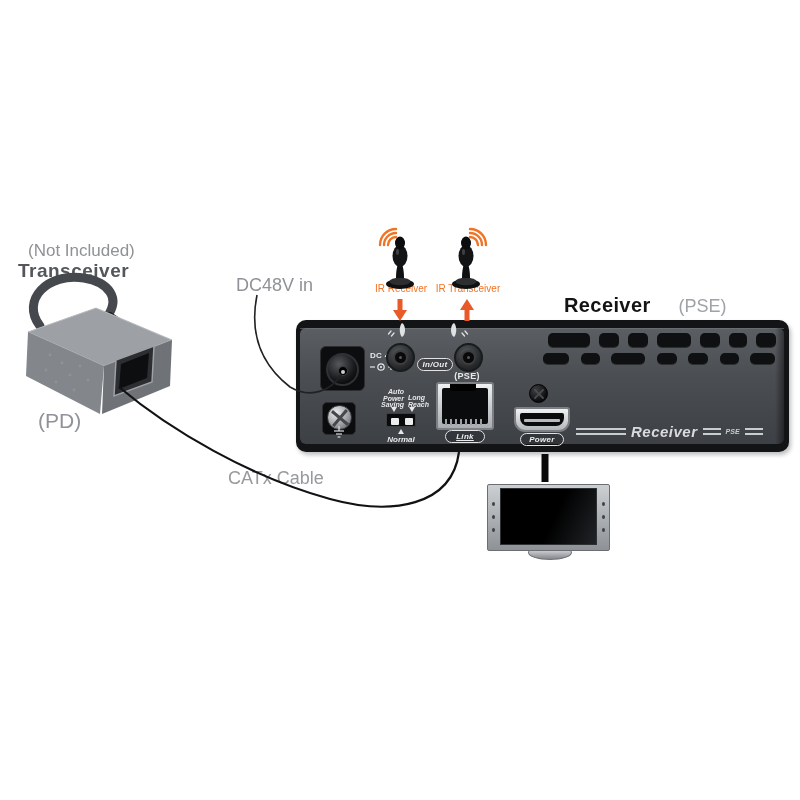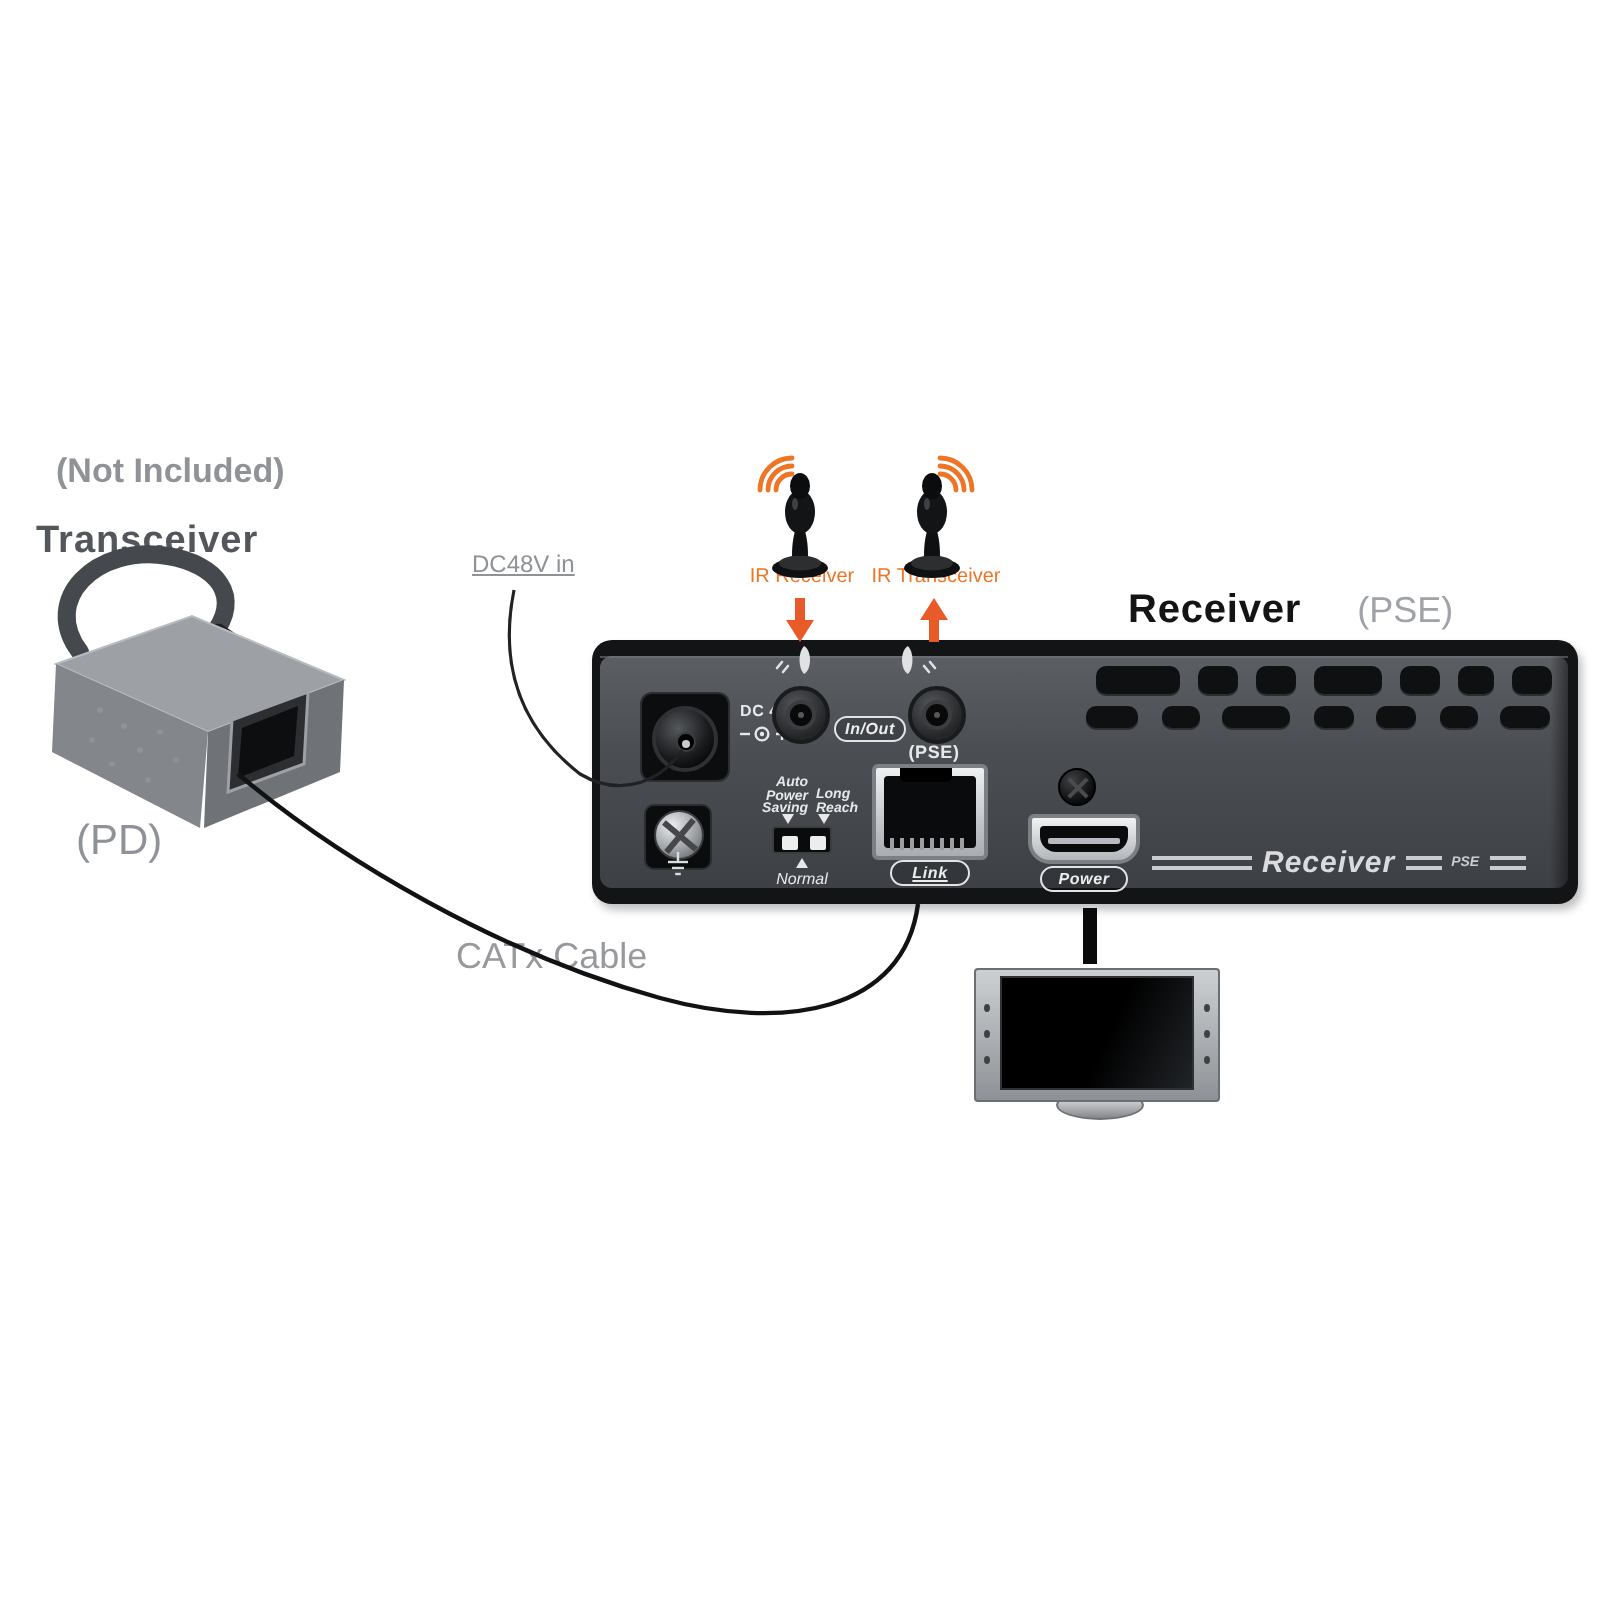--- a/index.html
+++ b/index.html
@@ -4,24 +4,24 @@
 <style>
   * { margin:0; padding:0; box-sizing:border-box; }
   html,body { background:#ffffff; }
   body { font-family:"Liberation Sans", sans-serif; }
   #canvas { position:relative; width:800px; height:800px; background:#ffffff; overflow:hidden; }
 
   .abs { position:absolute; }
 
   
   .lbl { position:absolute; color:#8f9296; }
-  .lbl-not-included { left:28px; top:226px; font-size:17px;font-weight:bold; }
+  .lbl-not-included { left:28px; top:241px; font-size:17px; }
   .lbl-transmitter  { left:18px; top:260px; font-size:19px; font-weight:bold; color:#53565a; letter-spacing:.5px;}
   .lbl-pd           { left:38px; top:409px; font-size:21px; }
-  .lbl-dc48v        { left:236px; top:275px; font-size:12px;text-decoration:underline; }
+  .lbl-dc48v        { left:236px; top:275px; font-size:18px; }
   .lbl-catx         { left:228px; top:468px; font-size:18px; color:#97999d;}
 
   
   .title-row { position:absolute; left:564px; top:294px; display:flex; gap:28px; align-items:baseline; }
   .title-receiver { font-size:20px; font-weight:bold; color:#141414; letter-spacing:.4px;}
   .title-pse { font-size:18px; color:#9fa2a6; }
 
   
   .ir-lbl { position:absolute; top:283px; font-size:10px; color:#ee7426; text-align:center; }
   .ir-lbl-rx { left:368px; width:66px; }
@@ -89,21 +89,21 @@
   .sw-col { position:absolute; font-size:7px; font-weight:bold; font-style:italic; line-height:6.5px; color:#e7e8ea;}
   .sw-col.left  { left:72px; top:69px; width:36px; text-align:right; }
   .sw-col.right { left:112px; top:75px; width:24px; text-align:left; }
   .tri { width:0; height:0; position:absolute; }
   .tri-down { border-left:3px solid transparent; border-right:3px solid transparent; border-top:5px solid #e7e8ea; }
   .td1 { left:95px; top:87px; } .td2 { left:113px; top:87px; }
   .tri-up { border-left:3px solid transparent; border-right:3px solid transparent; border-bottom:5px solid #e7e8ea; left:102px; top:109px;}
   .dip { left:90px; top:93px; width:30px; height:14px; background:#0a0b0c; border:1px solid #3b3d3f; border-radius:2px;}
   .dip span { position:absolute; width:8px; height:7px; background:#eceded; top:4px; border-radius:1px;}
   .dip .s1 { left:4px; } .dip .s2 { left:18px; }
-  .sw-normal { left:84px; top:115px; width:42px; text-align:center; font-size:8px; font-weight:normal; font-style:italic;}
+  .sw-normal { left:84px; top:115px; width:42px; text-align:center; font-size:8px; font-weight:bold; font-style:italic;}
 
   
   .rj45 { left:140px; top:62px; width:58px; height:48px;
           background:linear-gradient(180deg,#eef0f2,#a9acb0); border:2px solid #7c7f83; border-radius:3px;}
   .rj45-inner { position:absolute; left:4px; right:4px; top:4px; bottom:4px; background:#0a0b0c; border-radius:2px;}
   .rj45-clip  { position:absolute; left:12px; top:0; width:26px; height:7px; background:#000; border-radius:0 0 3px 3px;}
   .rj45-pins  { position:absolute; left:7px; right:7px; bottom:3px; height:6px;
                 background:repeating-linear-gradient(90deg,#9b9ea2 0 2px, rgba(0,0,0,0) 2px 5px);}
 
   

